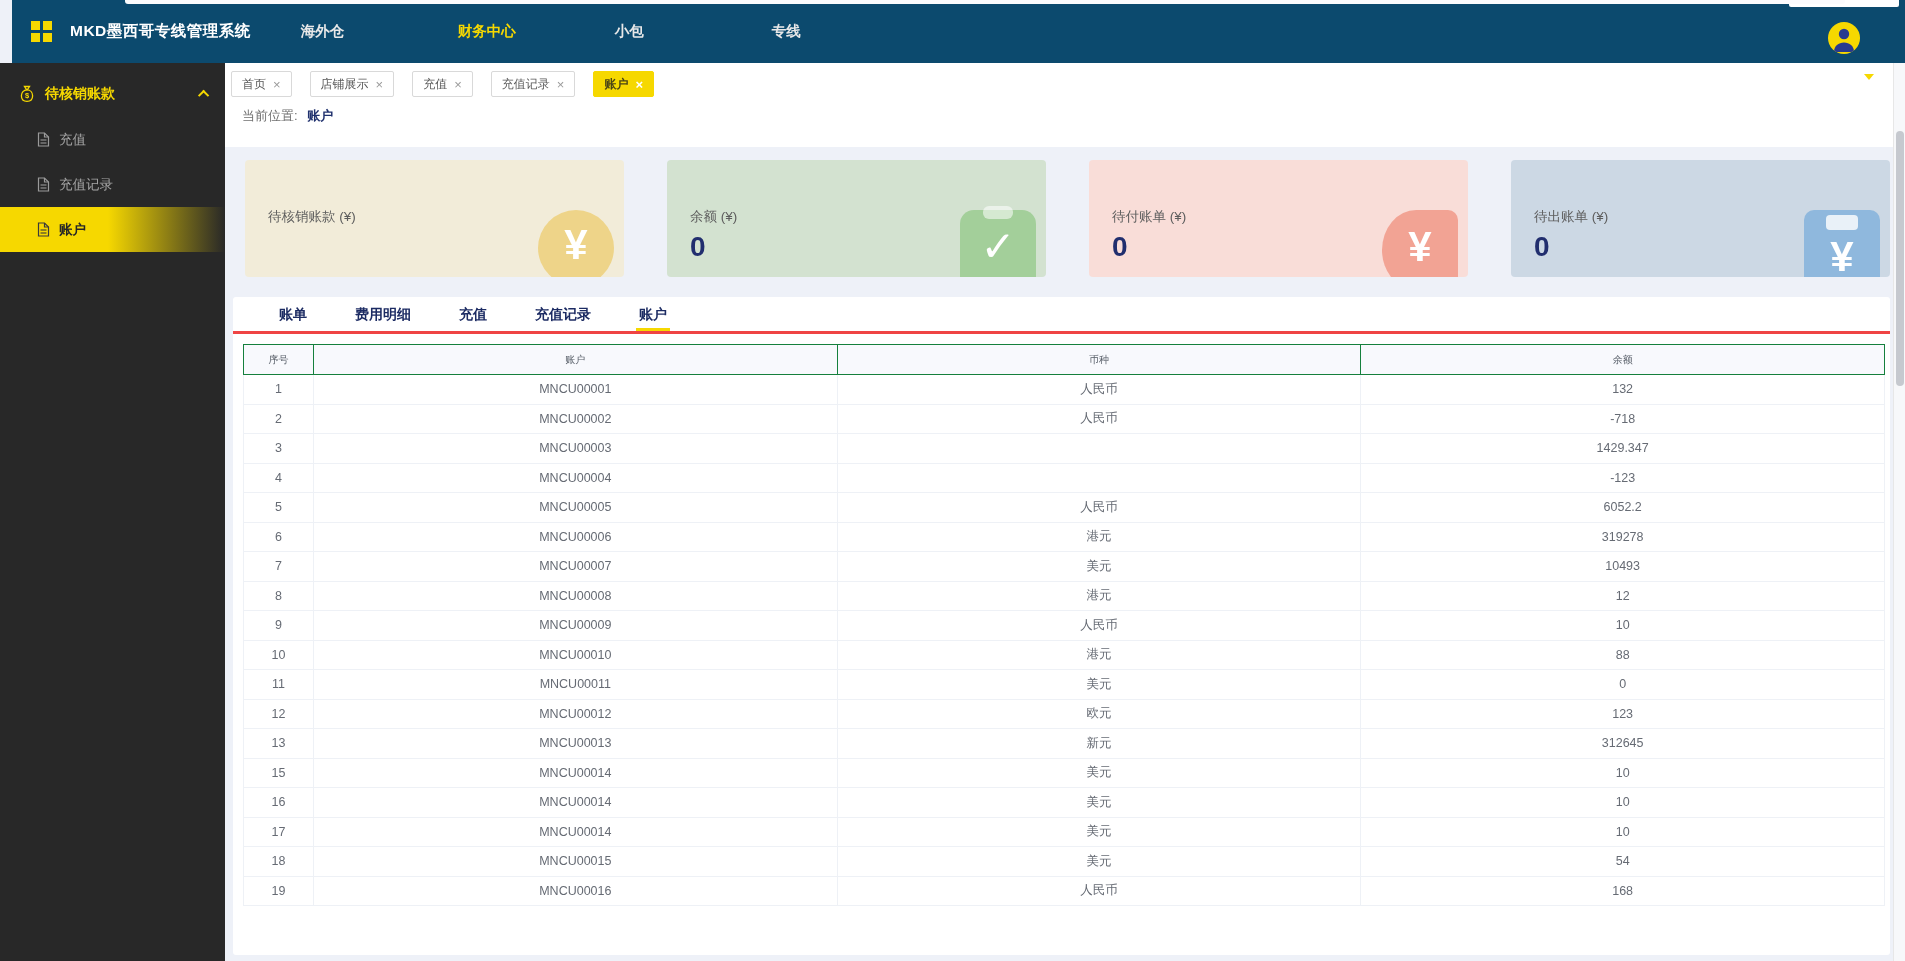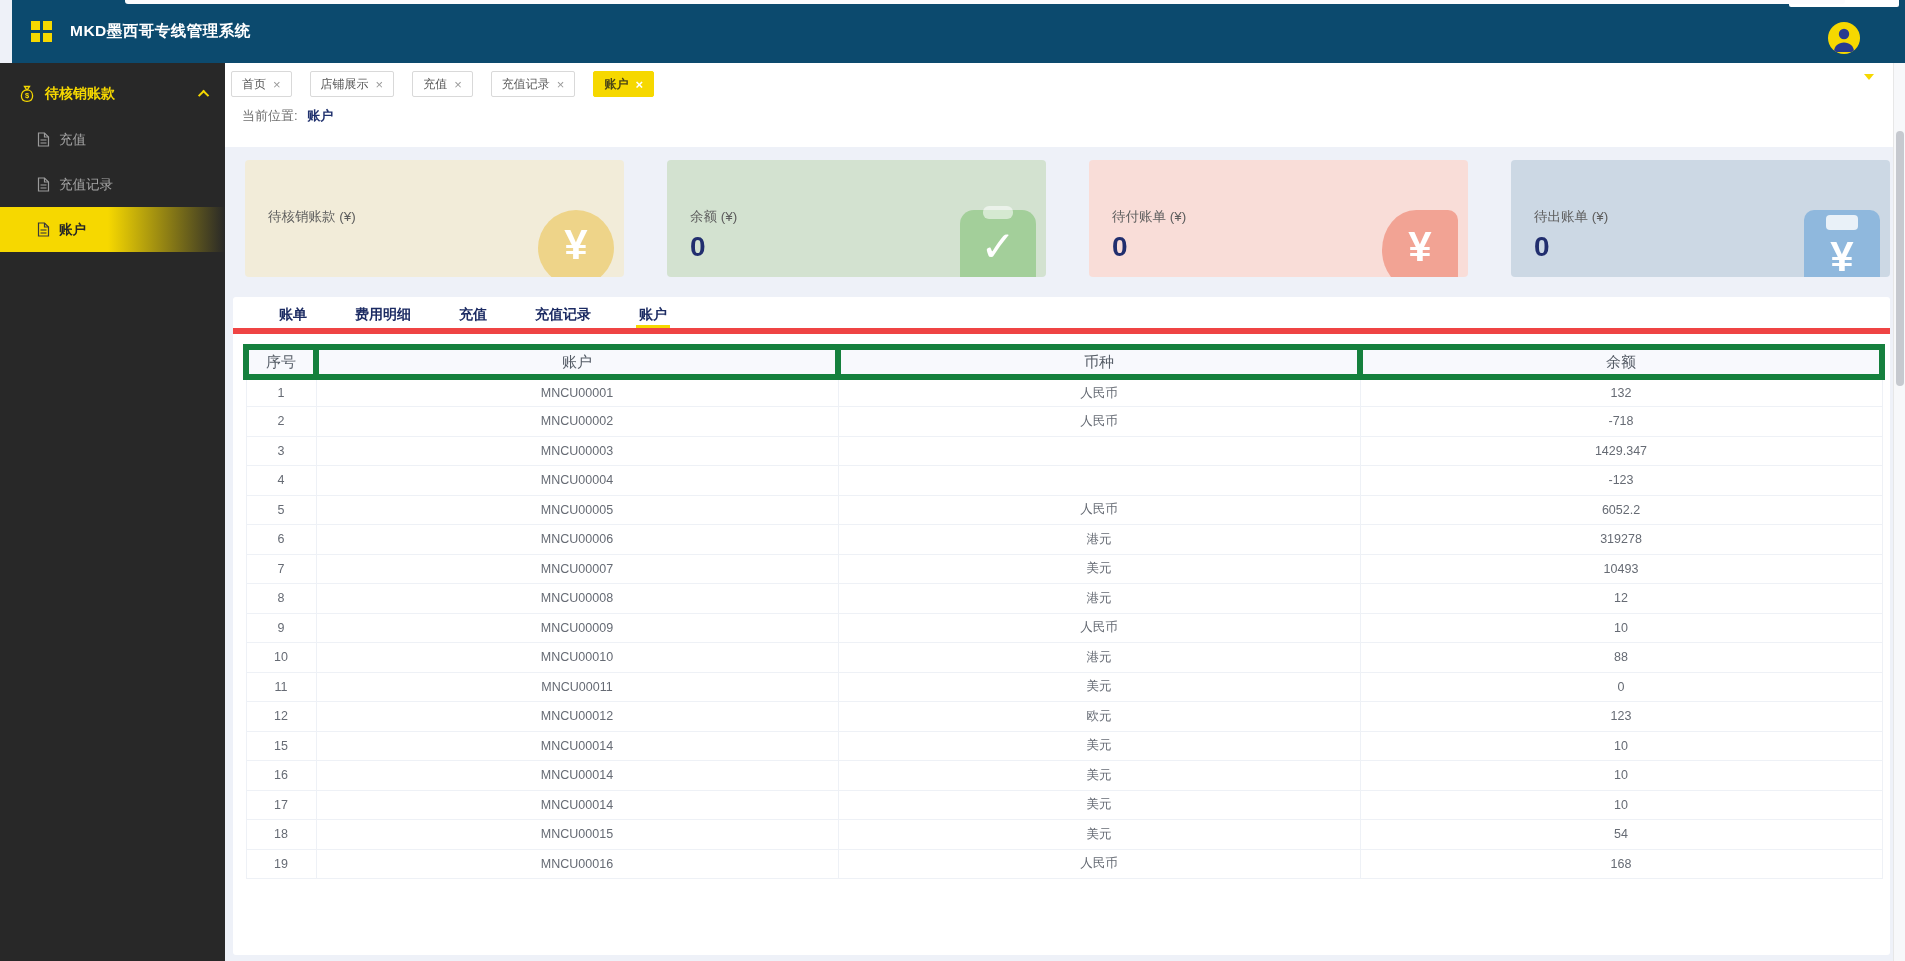--- a/index.html
+++ b/index.html
@@ -75,30 +75,30 @@
     background:rgba(255,255,255,.55); }
   .card-icon.yen-wallet { border-radius:45% 10px 10px 45% / 50% 10px 10px 50%; }
   .card-icon.yen-card { border-radius:10px; }
   .card-icon.yen-card::before { content:""; position:absolute; top:5px; left:50%;
     transform:translateX(-50%); width:32px; height:15px; border-radius:4px;
     background:rgba(255,255,255,.8); }
   .card-icon.yen-card::after { margin-top:14px; }
   
   .panel { position:absolute; left:233px; top:297px; width:1657px; height:658px;
     background:#fff; border-radius:3px; }
-  .panel-tabs { display:flex; height:37px; padding-left:43px; border-bottom:6px solid #ef4444;
+  .panel-tabs { display:flex; height:37px; padding-left:43px; border-bottom:3px solid #ef4444;
     list-style:none; }
   .panel-tab { line-height:35px; margin-right:42px; font-size:14px; font-weight:bold;
     color:#1c2b63; cursor:pointer; padding:0 3px; border-bottom:3px solid transparent; }
   .panel-tab.active { border-bottom-color:#f6d800; }
   table.acct { border-collapse:collapse; table-layout:fixed; width:1642px;
     margin:10px 5px 0 10px; }
   col.c-idx { width:70px; }
-  .acct th { height:30px; background:#f8f9fd; font-size:15px; font-weight:normal;
-    color:#555c66; border:6px solid #15803d; text-align:center; }
+  .acct th { height:30px; background:#f8f9fd; font-size:10px; font-weight:normal;
+    color:#555c66; border:1px solid #15803d; text-align:center; }
   .acct td { height:29.5px; font-size:12.5px; color:#666b74; border:1px solid #eef1f6;
     text-align:center; background:#fff; }
   
   .pagination { position:absolute; left:0; top:956px; height:20px; width:1905px;
     font-size:13px; color:#98a0b3; }
   .pagination span { position:absolute; white-space:nowrap; cursor:pointer; }
   .pagination span:nth-child(1){ left:1310px; }
   .pagination span:nth-child(2){ left:1648px; }
   .pagination span:nth-child(3){ left:1780px; color:#5a7ad0; }
   .pagination span:nth-child(4){ left:1833px; }
@@ -114,20 +114,35 @@
 <div class="top-edge"></div>
 
 <div class="navbar">
   <svg class="logo-grid" viewBox="0 0 24 24">
     <rect x="1" y="1" width="9" height="9" fill="#f6d800"></rect>
     <rect x="13" y="1" width="9" height="9" fill="#f6d800"></rect>
     <rect x="1" y="13" width="9" height="9" fill="#f6d800"></rect>
     <rect x="13" y="13" width="9" height="9" fill="#f6d800"></rect>
   </svg>
   <div class="brand">MKD墨西哥专线管理系统</div>
+  <div class="nav-menu">
+
+  <div class="nav-item">
+        <span>海外仓</span>
+      </div>
+      <div class="nav-item active">
+        <span>财务中心</span>
+      </div>
+      <div class="nav-item">
+        <span>小包</span>
+      </div>
+      <div class="nav-item">
+        <span>专线</span>
+      </div>
+    </div>
   <div class="nav-right">
     <div class="lang-select">
       <span>中文</span>
       <span class="lang-caret"></span>
     </div>
     <div class="avatar">
       <svg width="32" height="32" viewBox="0 0 32 32">
         <circle cx="16" cy="12" r="5.2" fill="#283a8e"></circle>
         <path d="M6 30c0-6 4.5-9.5 10-9.5S26 24 26 30z" fill="#283a8e"></path>
       </svg>
@@ -336,20 +351,26 @@
           <td>美元</td>
           <td>0</td>
         </tr>
         <tr>
           <td>12</td>
           <td>MNCU00012</td>
           <td>欧元</td>
           <td>123</td>
         </tr>
         <tr>
+          <td>13</td>
+          <td>MNCU00013</td>
+          <td>新元</td>
+          <td>312645</td>
+        </tr>
+        <tr>
           <td>15</td>
           <td>MNCU00014</td>
           <td>美元</td>
           <td>10</td>
         </tr>
         <tr>
           <td>16</td>
           <td>MNCU00014</td>
           <td>美元</td>
           <td>10</td>

